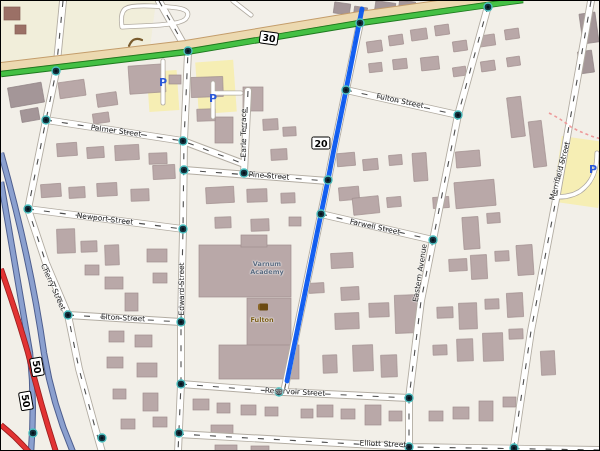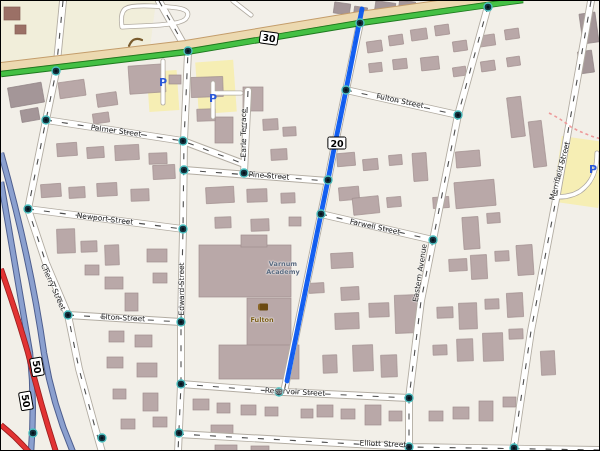--- a/index.html
+++ b/index.html
@@ -295,24 +295,24 @@
       <div class="lbl" style="left: 181px; top: 288px; transform: translate(-50%, -50%) rotate(-90deg);">Edward Street</div>
       <div class="lbl" style="left: 243px; top: 132px; transform: translate(-50%, -50%) rotate(-90deg);">Earle Terrace</div>
       <div class="lbl" style="left: 268px; top: 175px; transform: translate(-50%, -50%) rotate(4deg);">Pine Street</div>
       <div class="lbl" style="left: 399px; top: 100px; transform: translate(-50%, -50%) rotate(12deg);">Fulton Street</div>
       <div class="lbl" style="left: 374px; top: 226px; transform: translate(-50%, -50%) rotate(12deg);">Farwell Street</div>
       <div class="lbl" style="left: 419px; top: 272px; transform: translate(-50%, -50%) rotate(-81deg);">Eastern Avenue</div>
       <div class="lbl" style="left: 559px; top: 170px; transform: translate(-50%, -50%) rotate(-75deg);">Merrifield Street</div>
       <div class="lbl" style="left: 294px; top: 391px; transform: translate(-50%, -50%) rotate(3deg);">Reservoir Street</div>
       <div class="lbl" style="left: 382px; top: 443px; transform: translate(-50%, -50%) rotate(2deg);">Elliott Street</div>
       <div class="shield" style="left: 268px; top: 37px; transform: translate(-50%, -50%) rotate(8deg);">30</div>
-      <div class="shield" style="left: 336px; top: 142px; transform: translate(-50%, -50%) rotate(0deg);">20</div>
+      <div class="shield" style="left: 320px; top: 142px; transform: translate(-50%, -50%) rotate(0deg);">20</div>
       <div class="shield" style="left: 36px; top: 366px; transform: translate(-50%, -50%) rotate(80deg);">50</div>
       <div class="shield" style="left: 25px; top: 400px; transform: translate(-50%, -50%) rotate(80deg);">50</div>
       <div class="p-icon" style="left: 162px; top: 81px; transform: translate(-50%, -50%) rotate(0deg);">P</div>
       <div class="p-icon" style="left: 212px; top: 97px; transform: translate(-50%, -50%) rotate(0deg);">P</div>
       <div class="p-icon" style="left: 592px; top: 168px; transform: translate(-50%, -50%) rotate(0deg);">P</div>
       <div class="book-icon" style="left: 262px; top: 306px; transform: translate(-50%, -50%) rotate(0deg);"></div>
       <div class="poi-label" style="left: 261px; top: 320px; transform: translate(-50%, -50%) rotate(0deg); color: rgb(122, 92, 22);">Fulton</div>
-      <div class="poi-label" style="left: 266px; top: 268px; transform: translate(-50%, -50%) rotate(0deg); color: rgb(91, 107, 128); margin-left: 16px;">Varnum
+      <div class="poi-label" style="left: 266px; top: 268px; transform: translate(-50%, -50%) rotate(0deg); color: rgb(91, 107, 128);">Varnum
 Academy</div>
     </div>
 </div>
 
 </body></html>

